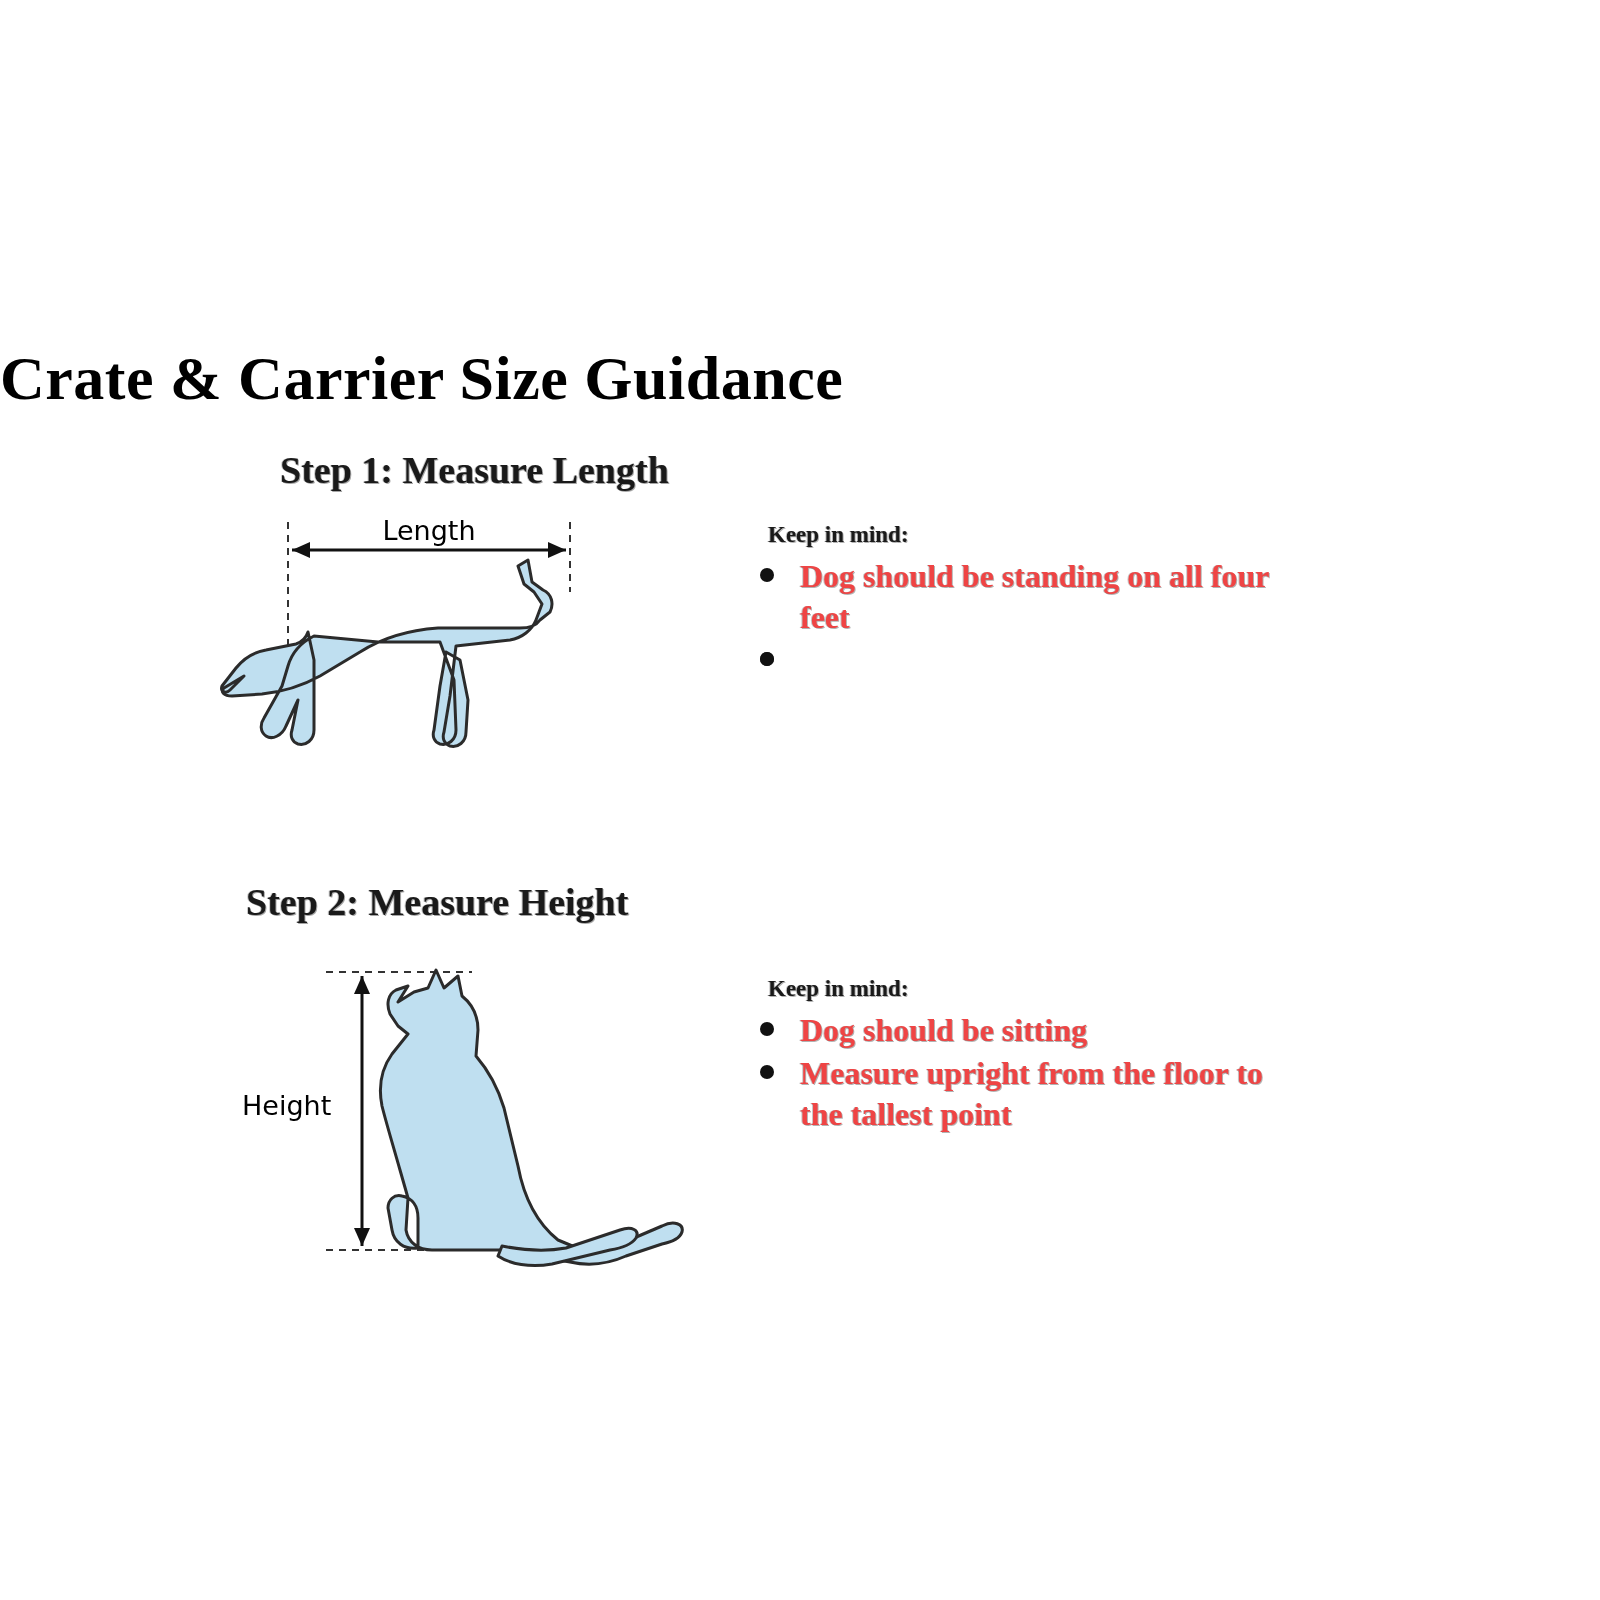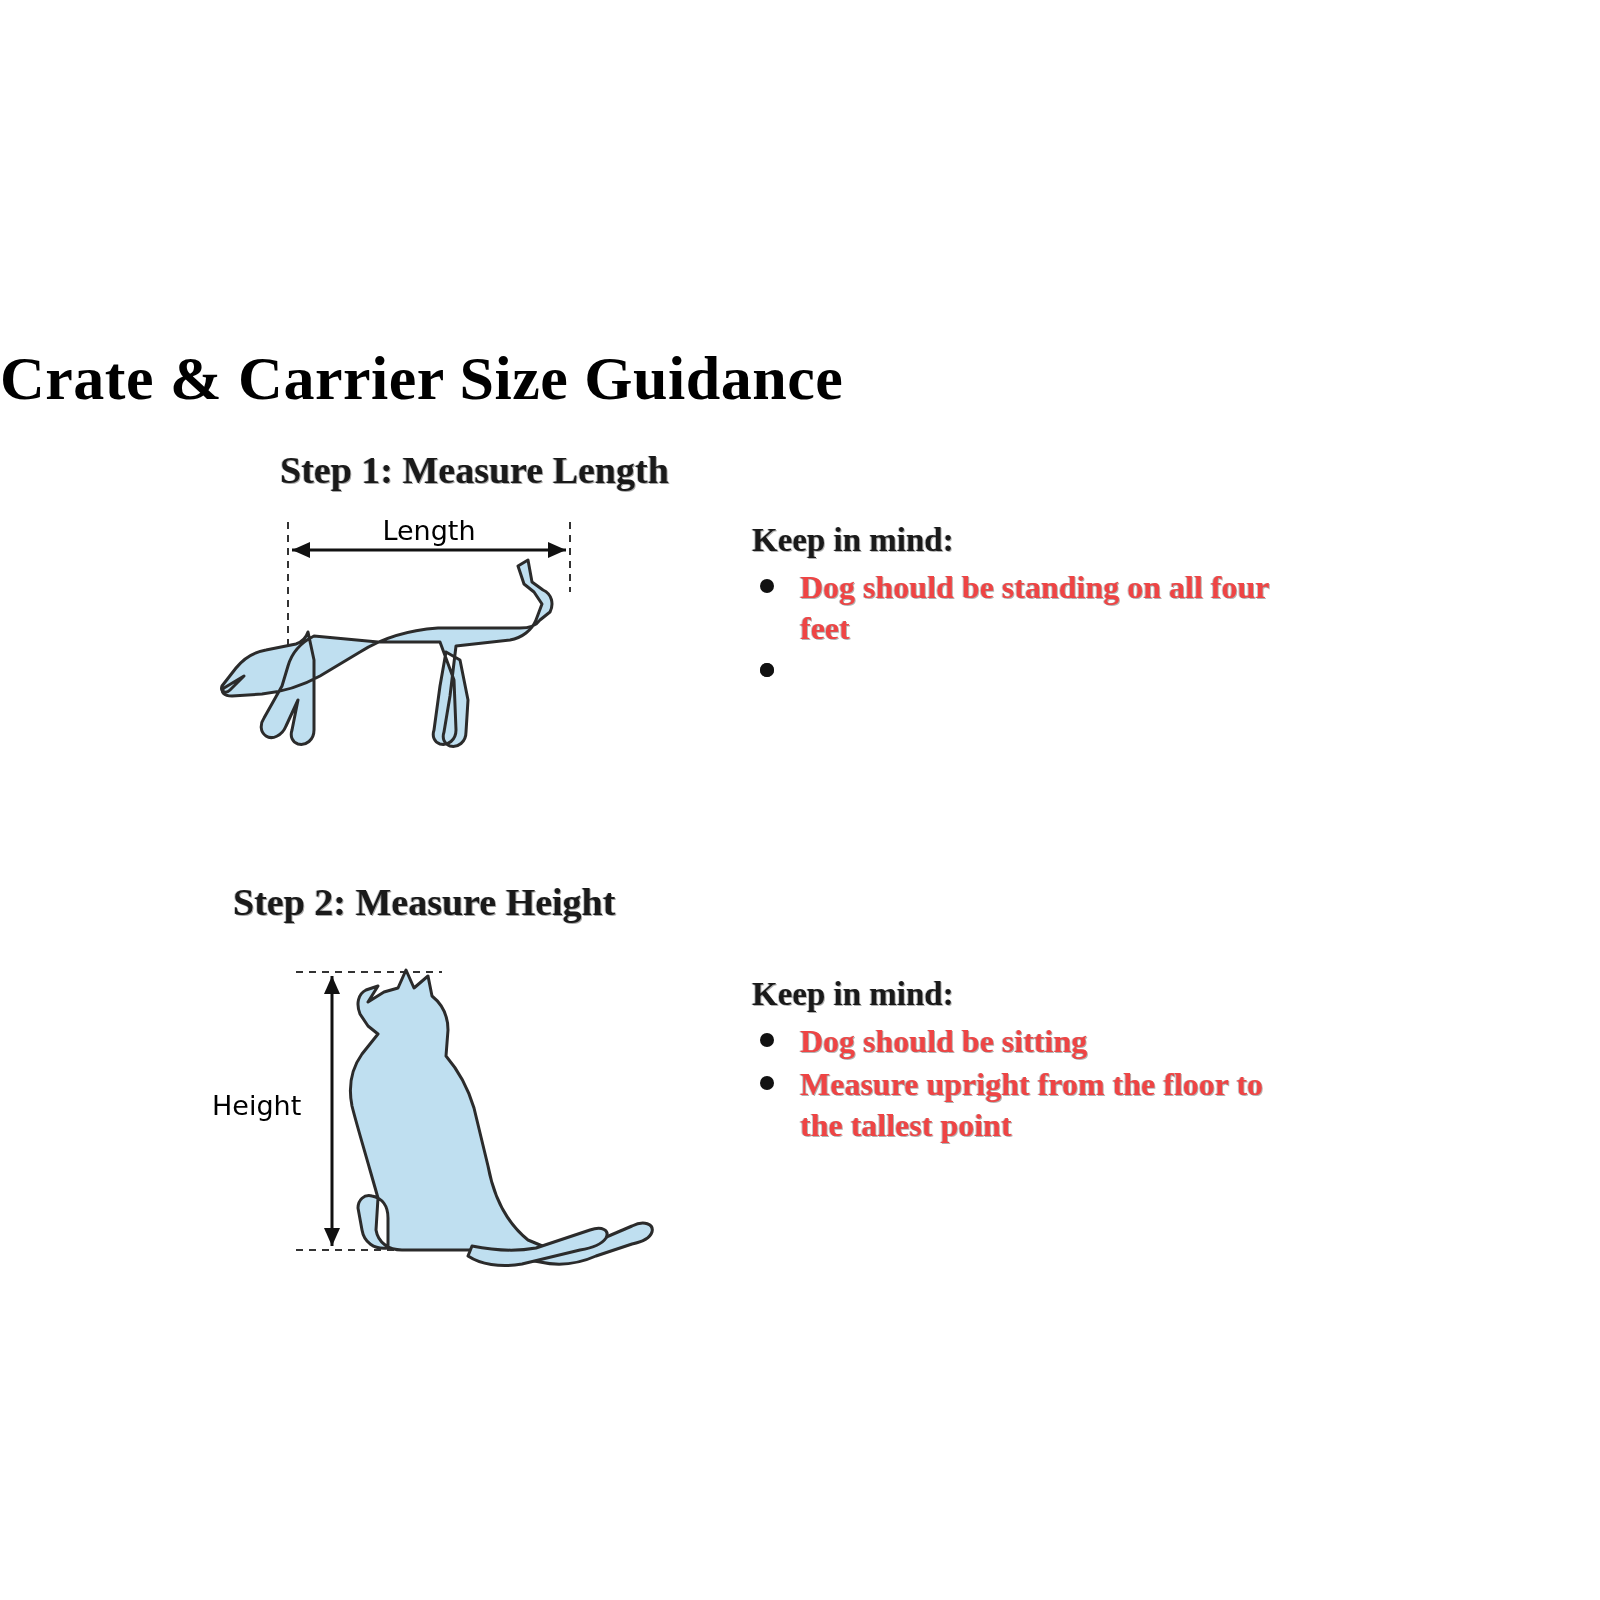--- a/index.html
+++ b/index.html
@@ -32,36 +32,37 @@
   .step-heading {
     position: absolute;
     font-family: "Liberation Serif", serif;
     font-weight: bold;
     font-size: 38px;
     color: #1a1a1a;
     text-shadow: 1px 1px 0 rgba(0,0,0,0.35), -1px 0 0 rgba(120,120,120,0.4);
     white-space: nowrap;
   }
   #step1-heading { top: 448px; left: 280px; }
-  #step2-heading { top: 880px; left: 233px; }
+  #step2-heading { top: 880px; left: 246px; }
 
   .keep-block {
     position: absolute;
     width: 530px;
   }
   #keep-block-1 { top: 522px; left: 752px; }
   #keep-block-2 { top: 976px; left: 752px; }
 
   .keep-title {
     font-family: "Liberation Serif", serif;
     font-weight: bold;
-    font-size: 33px;
+    font-size: 23px;
     color: #1a1a1a;
     text-shadow: 1px 1px 0 rgba(0,0,0,0.3), -1px 0 0 rgba(130,130,130,0.45);
     margin-bottom: 8px;
+    margin-left: 16px;
   }
   .keep-list {
     margin: 0;
     padding: 0;
     list-style: none;
   }
   .keep-list li {
     position: relative;
     padding-left: 48px;
     font-family: "Liberation Serif", serif;
@@ -79,21 +80,21 @@
     width: 14px;
     height: 14px;
     border-radius: 50%;
     background: #111111;
   }
 
   .figure {
     position: absolute;
   }
   #figure-length { top: 500px; left: 210px; text-align: right; }
-  #figure-height { top: 930px; left: 192px; text-decoration: underline; }
+  #figure-height { top: 930px; left: 222px; text-decoration: underline; }
 
   .measure-label {
     font-family: "DejaVu Sans", sans-serif;
     font-size: 27px;
     color: #2a2a2a;
   }
 </style>
 </head>
 <body>
 

